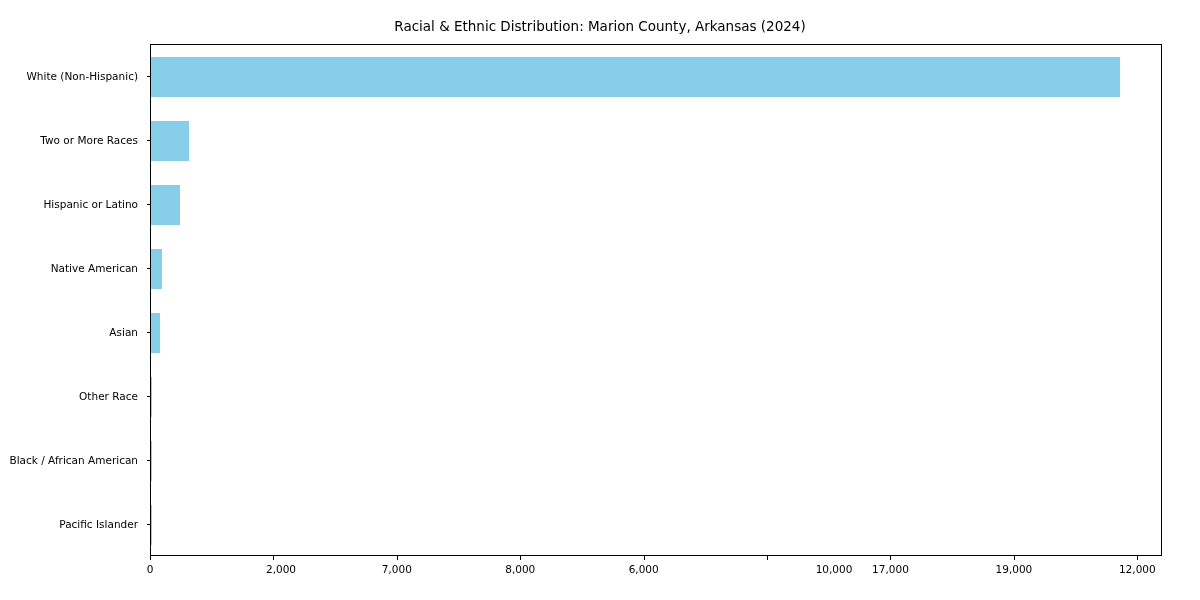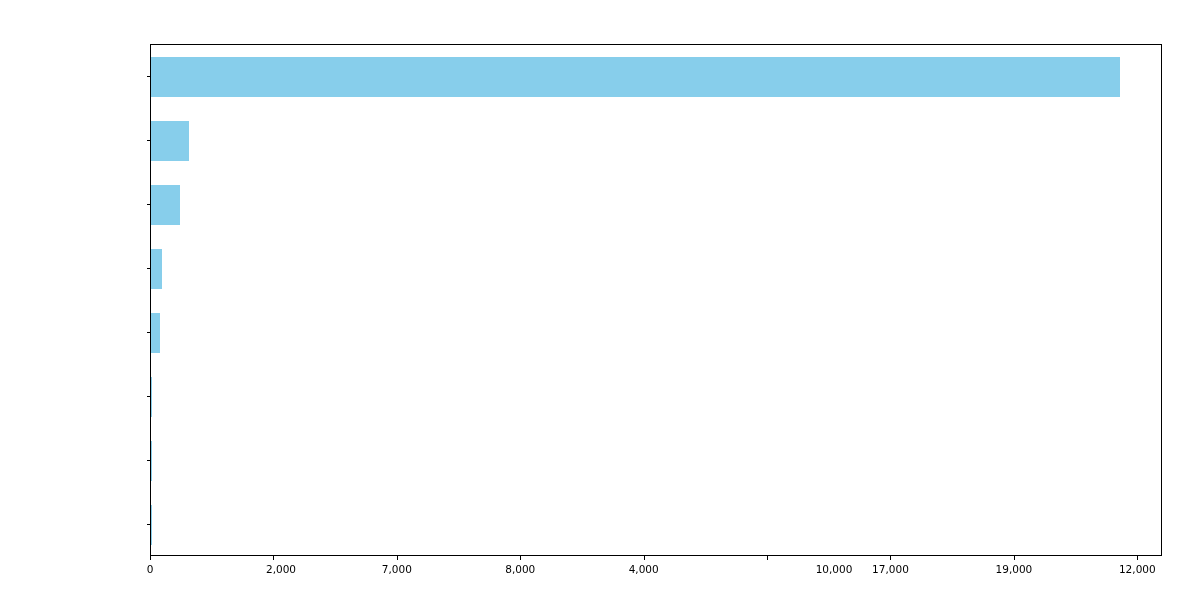--- a/index.html
+++ b/index.html
@@ -98,20 +98,21 @@
     color: #000000;
     transform: translateX(-50%);
     white-space: nowrap;
   }
 </style>
 </head>
 <body>
 
 <div id="figure">
 
+  <div id="chart-title">Racial &amp; Ethnic Distribution: Marion County, Arkansas (2024)</div>
 
   <div id="plot-area">
     <div id="bars">
         <div class="bar-row" style="top: 12.16px; height: 39.68px; width: 1012px;">
           <div class="bar" style="width: 968.805px; background: rgb(135, 206, 235);"></div>
         </div>
         <div class="bar-row" style="top: 76.16px; height: 39.68px; width: 1012px;">
           <div class="bar" style="width: 38.2585px; background: rgb(135, 206, 235);"></div>
         </div>
         <div class="bar-row" style="top: 140.16px; height: 39.68px; width: 1012px;">
@@ -128,20 +129,30 @@
         </div>
         <div class="bar-row" style="top: 396.16px; height: 39.68px; width: 1012px;">
           <div class="bar" style="width: 0.8px; background: rgb(135, 206, 235);"></div>
         </div>
         <div class="bar-row" style="top: 460.16px; height: 39.68px; width: 1012px;">
           <div class="bar" style="width: 0.8px; background: rgb(135, 206, 235);"></div>
         </div>
       </div>
   </div>
 
+  <div id="ytick-labels">
+      <div class="ytick-label" style="top: 32px; padding-right: 6px;">White (Non-Hispanic)</div>
+      <div class="ytick-label" style="top: 96px; padding-right: 6px;">Two or More Races</div>
+      <div class="ytick-label" style="top: 160px; padding-right: 6px;">Hispanic or Latino</div>
+      <div class="ytick-label" style="top: 224px; padding-right: 6px;">Native American</div>
+      <div class="ytick-label" style="top: 288px; padding-right: 6px;">Asian</div>
+      <div class="ytick-label" style="top: 352px; padding-right: 6px;">Other Race</div>
+      <div class="ytick-label" style="top: 416px; padding-right: 6px;">Black / African American</div>
+      <div class="ytick-label" style="top: 480px; padding-right: 6px;">Pacific Islander</div>
+    </div>
   <div id="ytick-ticks">
       <div class="ytick-mark" style="top: 76px;"></div>
       <div class="ytick-mark" style="top: 140px;"></div>
       <div class="ytick-mark" style="top: 204px;"></div>
       <div class="ytick-mark" style="top: 268px;"></div>
       <div class="ytick-mark" style="top: 332px;"></div>
       <div class="ytick-mark" style="top: 396px;"></div>
       <div class="ytick-mark" style="top: 460px;"></div>
       <div class="ytick-mark" style="top: 524px;"></div>
     </div>
@@ -154,20 +165,20 @@
       <div class="xtick-mark" style="left: 767.073px;"></div>
       <div class="xtick-mark" style="left: 890.488px;"></div>
       <div class="xtick-mark" style="left: 1013.9px;"></div>
       <div class="xtick-mark" style="left: 1137.32px;"></div>
     </div>
   <div id="xtick-labels">
       <div class="xtick-label" style="left: 150px;">0</div>
       <div class="xtick-label" style="left: 281px;">2,000</div>
       <div class="xtick-label" style="left: 396.829px;">7,000</div>
       <div class="xtick-label" style="left: 520.244px;">8,000</div>
-      <div class="xtick-label" style="left: 643.659px;">4,000</div>
+      <div class="xtick-label" style="left: 643.659px;">6,000</div>
       <div class="xtick-label" style="left: 798px; margin-left: 36px;">10,000</div>
       <div class="xtick-label" style="left: 890.488px;">17,000</div>
       <div class="xtick-label" style="left: 1013.9px;">19,000</div>
       <div class="xtick-label" style="left: 1137.32px;">12,000</div>
     </div>
 
 </div>
 
 </body></html>

